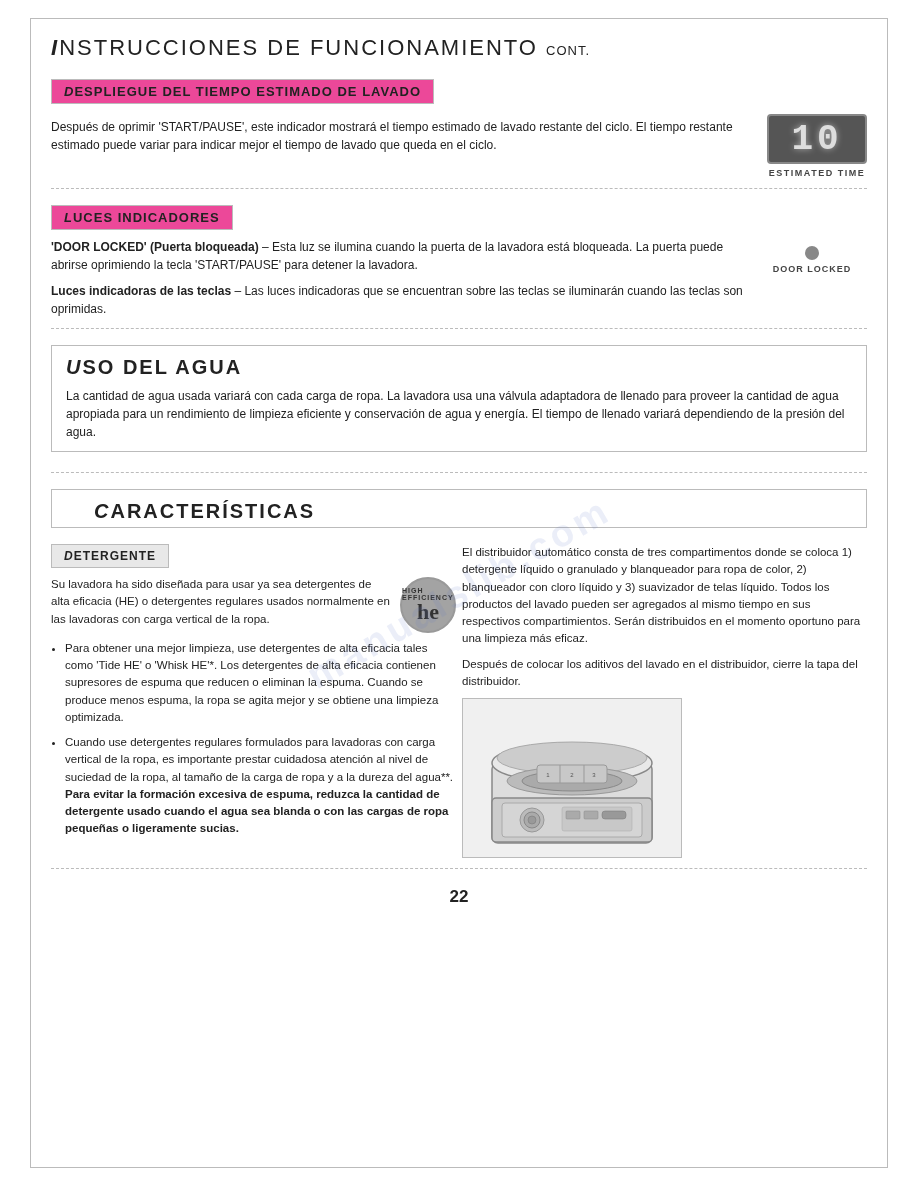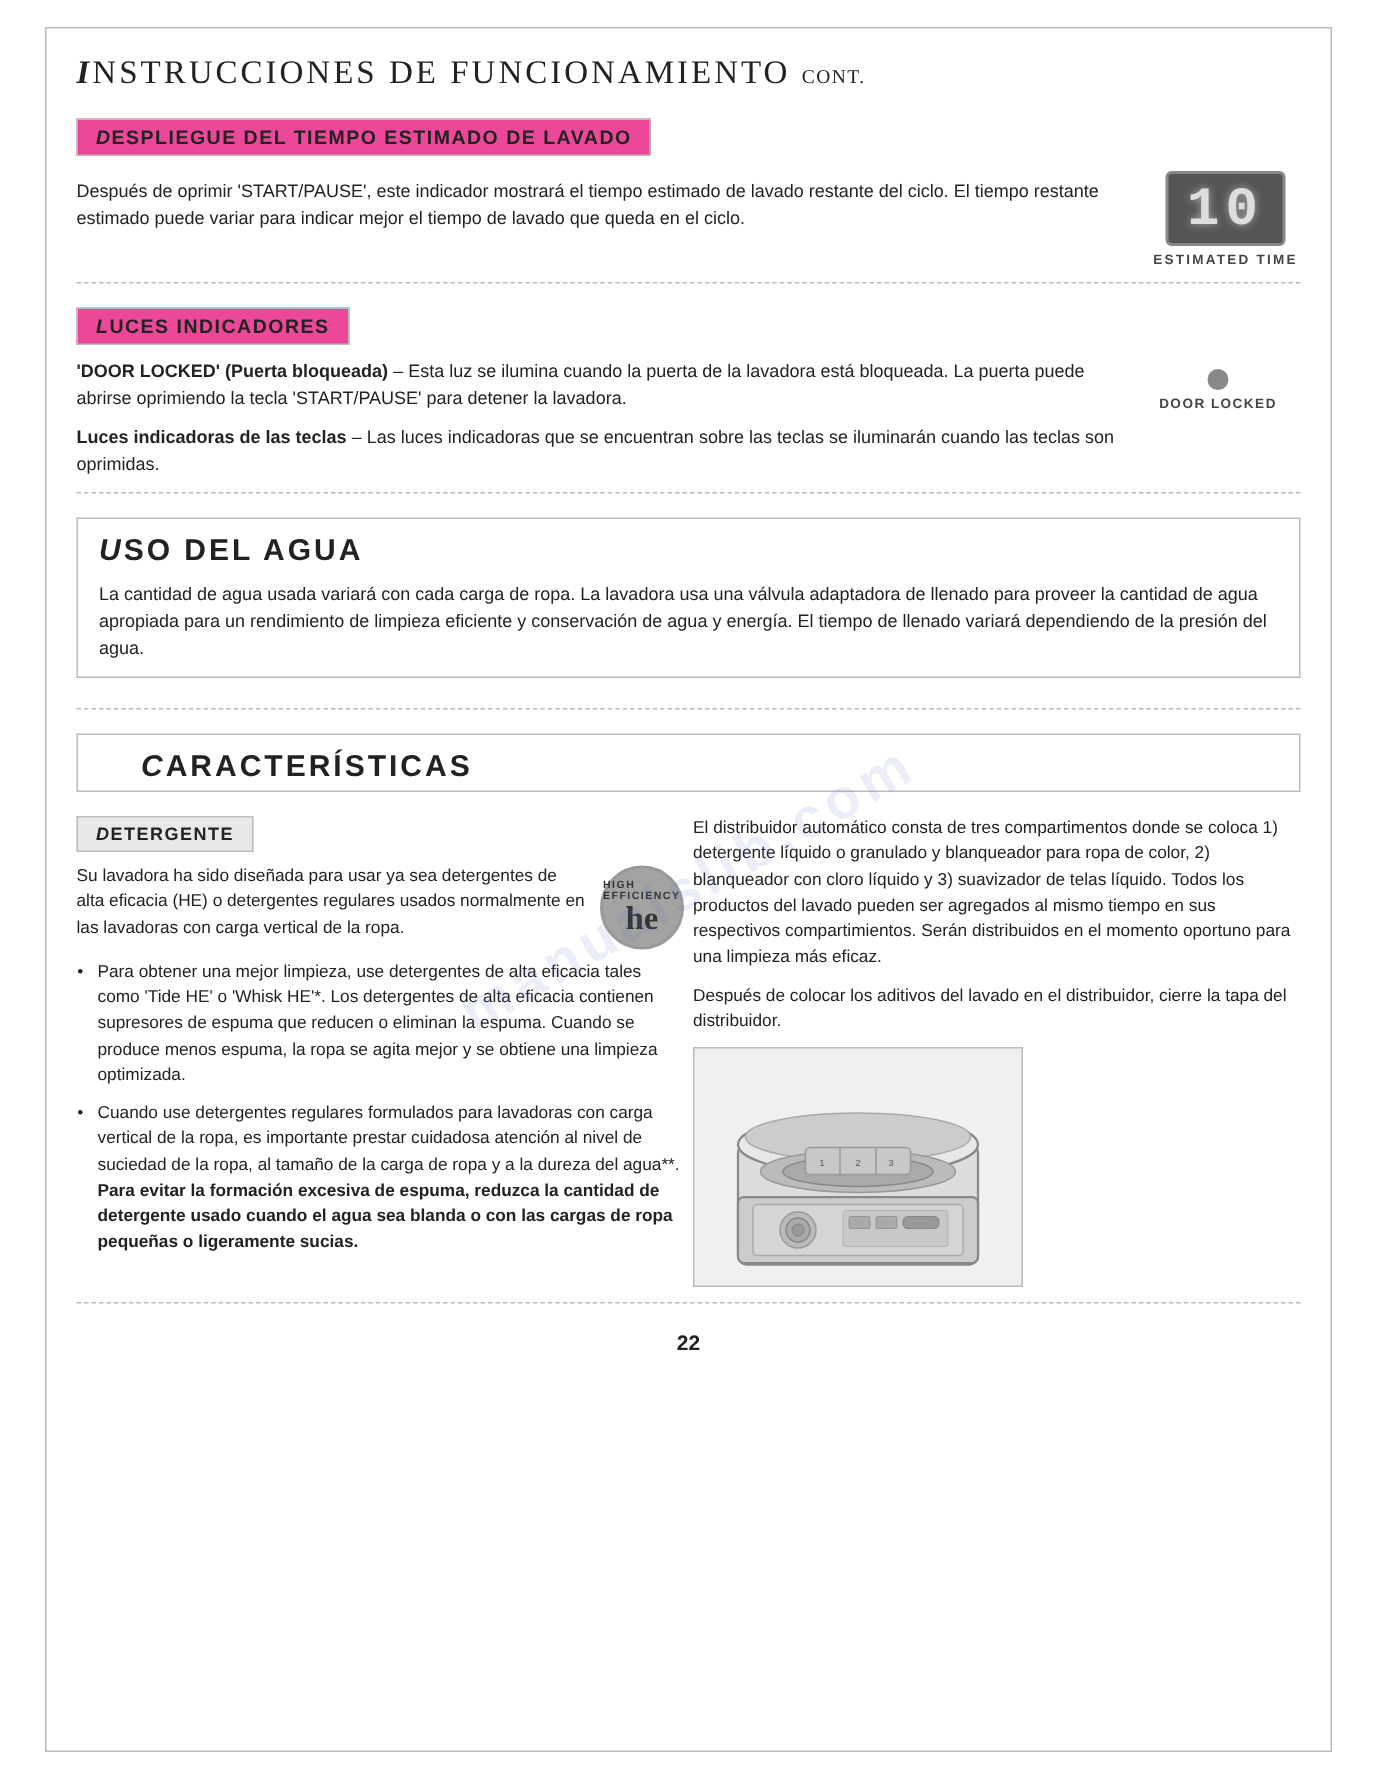--- a/index.html
+++ b/index.html
@@ -21,21 +21,21 @@
     }
 
     
     .main-title {
       font-size: 22px;
       font-weight: normal;
       letter-spacing: 2px;
       text-transform: uppercase;
       border-bottom: none;
       margin-bottom: 18px;
-      font-family: Liberation Serif, serif;
+      font-family: Liberation Sans, sans-serif;
     }
     .main-title span.first-letter {
       font-style: italic;
       font-weight: bold;
     }
     .main-title .cont {
       font-size: 13px;
       font-weight: normal;
       letter-spacing: 1px;
     }
@@ -87,21 +87,21 @@
       align-items: center;
       min-width: 100px;
       margin-top: 2px;
     }
     .digit-display {
       background: #555;
       color: #e0e0e0;
       font-size: 32px;
       font-weight: bold;
       font-family: 'Courier New', monospace;
-      width: 80px;
+      width: 100px;
       height: 50px;
       display: flex;
       align-items: center;
       justify-content: center;
       border: 2px solid #888;
       border-radius: 4px;
       letter-spacing: 4px;
     }
     .digit-display .digit-segment {
       font-size: 36px;
@@ -290,21 +290,21 @@
 
     
     .washer-svg {
       width: 200px;
       height: 150px;
     }
 
     
     .page-number {
       text-align: center;
-      font-size: 14px;
+      font-size: 17px;
       margin-top: 18px;
       font-weight: bold;
     }
 
     
     .watermark {
       position: absolute;
       top: 50%;
       left: 50%;
       transform: translate(-50%, -50%) rotate(-30deg);

